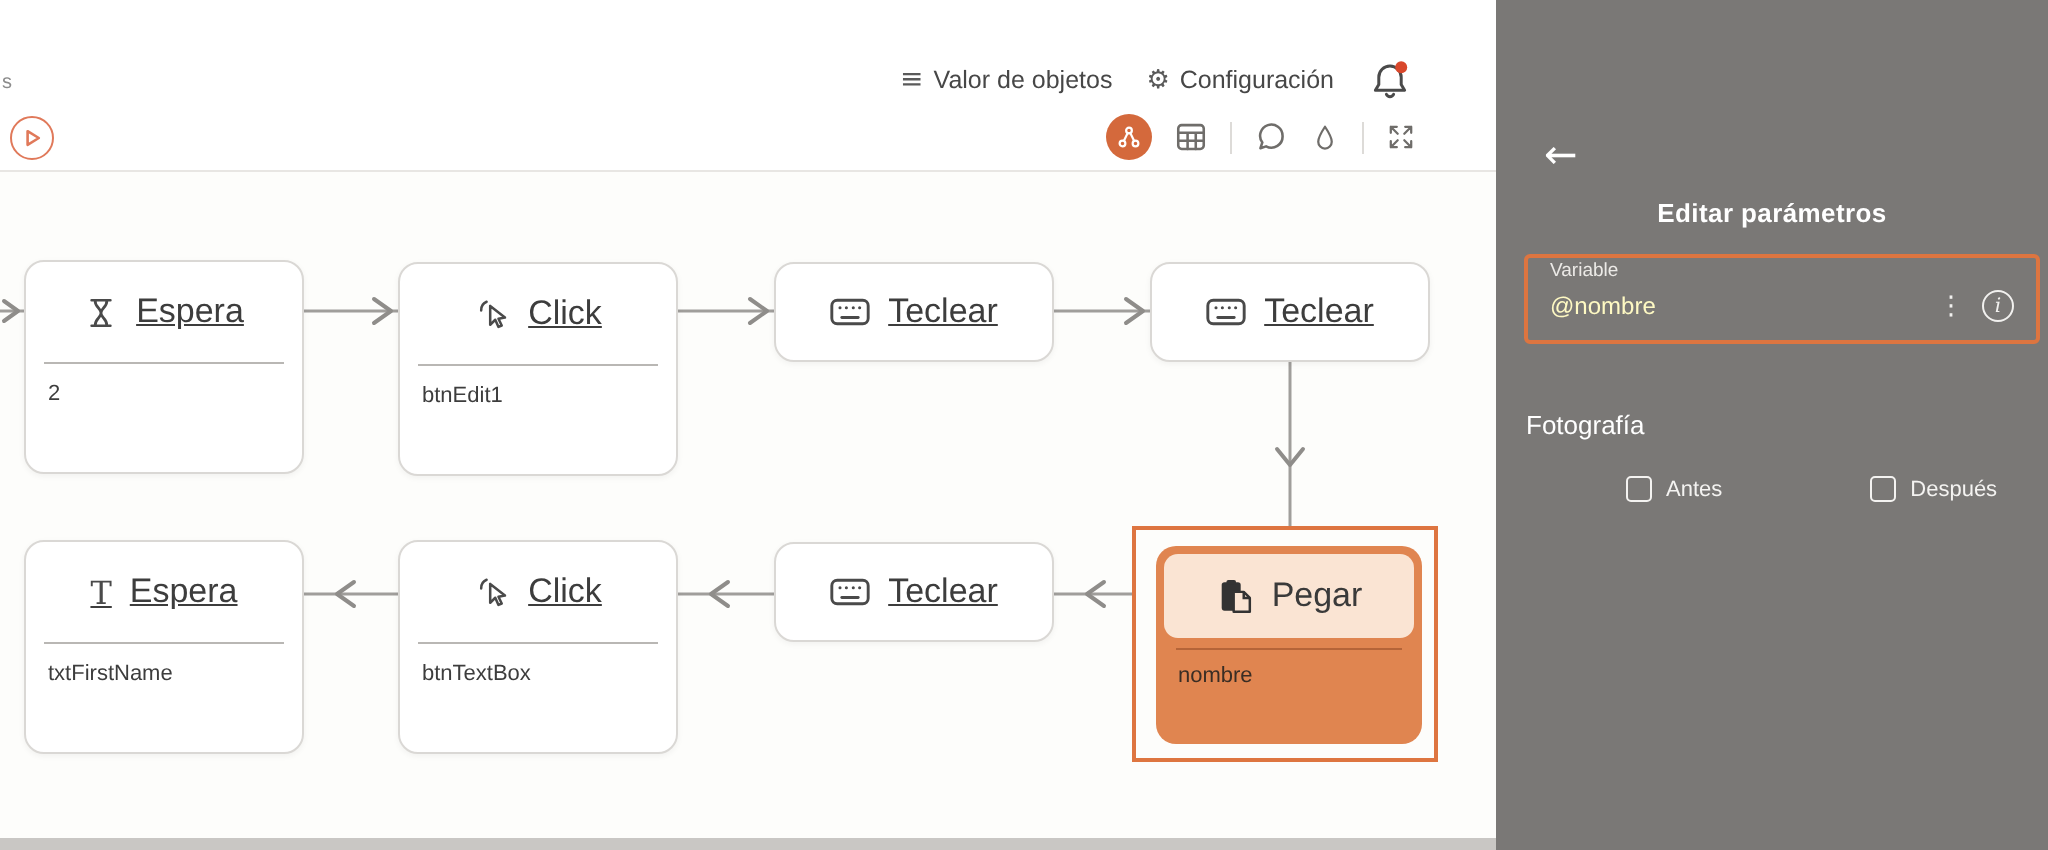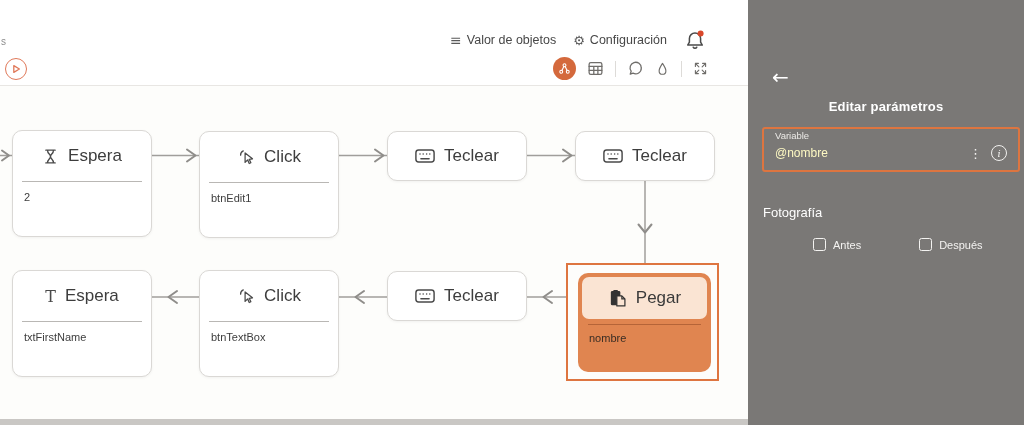--- a/index.html
+++ b/index.html
@@ -24,21 +24,21 @@
 
   .icon-row  { position:absolute; top:57px; right:40px; display:flex; align-items:center; gap:11px; }
   .round-btn { width:23px; height:23px; border-radius:50%; background:#d4693c; display:flex; align-items:center; justify-content:center; cursor:pointer; }
   .vdiv      { width:1px; height:16px; background:#dddbd8; }
   .tool-ic   { display:flex; align-items:center; cursor:pointer; }
 
   
   .node { position:absolute; background:#ffffff; border:1px solid #dad8d5; border-radius:10px;
           box-shadow:0 1px 3px rgba(0,0,0,.05); cursor:pointer; }
   .node .title-row { height:50px; display:flex; align-items:center; justify-content:center; gap:9px;
-          font-size:17px; font-weight:500; color:#3d3d3d; }
+          font-size:17px; font-weight:500; color:#3d3d3d;text-decoration:underline; }
   .node .hdiv { border-top:1.5px solid #b9b7b4; margin:0 9px; }
   .node .subtitle { padding:9px 11px 0 11px; font-size:11px; color:#3d3d3d; }
   .tall  { height:107px; }
   .short { height:50px; }
   .short .title-row { height:100%; }
 
   #node-espera  { left:12px;  top:130px; width:140px; }
   #node-click1  { left:199px; top:131px; width:140px; }
   #node-teclear1{ left:387px; top:131px; width:140px; }
   #node-teclear2{ left:575px; top:131px; width:140px; }
@@ -74,21 +74,21 @@
   .var-row   { display:flex; align-items:center; justify-content:space-between; margin-top:4px; }
   .var-value { font-size:12px; color:#fef9c3; }
   .var-icons { display:flex; align-items:center; gap:9px; }
   .kebab { font-size:13px; line-height:1; color:#f2f1ef; cursor:pointer; font-family:"DejaVu Sans",sans-serif; }
   .info-circle { width:16px; height:16px; border:1.2px solid #f2f1ef; border-radius:50%;
                  display:flex; align-items:center; justify-content:center; cursor:pointer; }
   .info-circle i { font-family:"DejaVu Serif", serif; font-style:italic; font-size:10px; color:#f2f1ef; }
   .photo-title { position:absolute; left:15px; top:205px; font-size:13px; font-weight:400; }
   .checkbox-row { position:absolute; left:21px; top:238px; display:flex; align-items:center; }
   .check-item { display:flex; align-items:center; gap:7px; cursor:pointer;padding-left:44px; }
-  .check-item + .check-item { margin-left:14px; }
+  .check-item + .check-item { margin-left:30px; }
   .checkbox { width:13px; height:13px; border:1.5px solid #f4f3f1; border-radius:2.5px; background:transparent; }
   .check-label { font-size:11px; color:#f4f3f1; }
 
   svg.stroke-ic { stroke:#6f6d6a; fill:none; stroke-width:1.5; stroke-linecap:round; stroke-linejoin:round; }
   svg.node-ic   { stroke:#4a4a4a; fill:none; stroke-width:1.6; stroke-linecap:round; stroke-linejoin:round; }
 </style>
 </head>
 <body>
 
 <div class="workspace">

